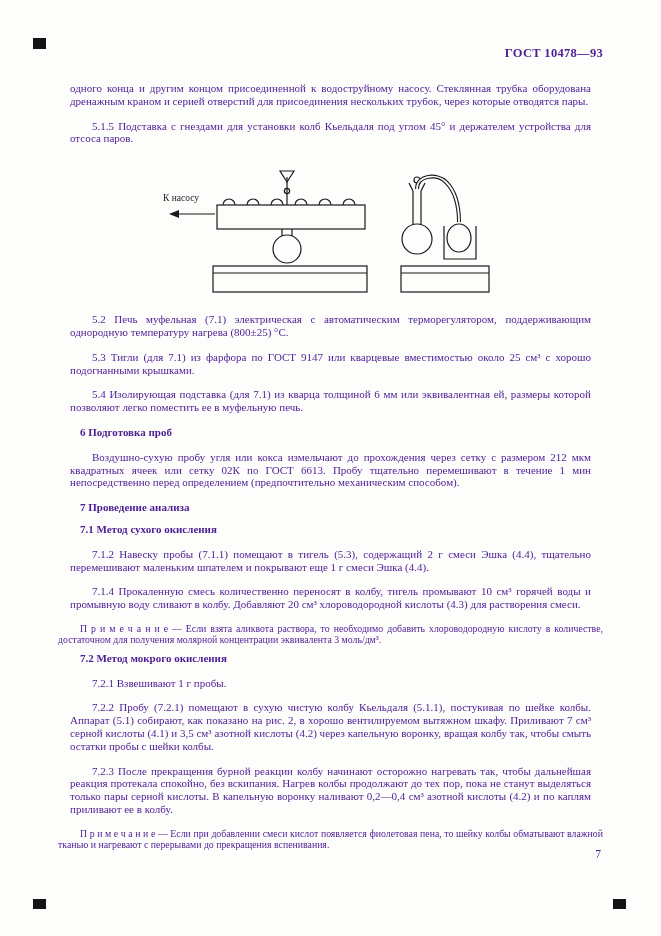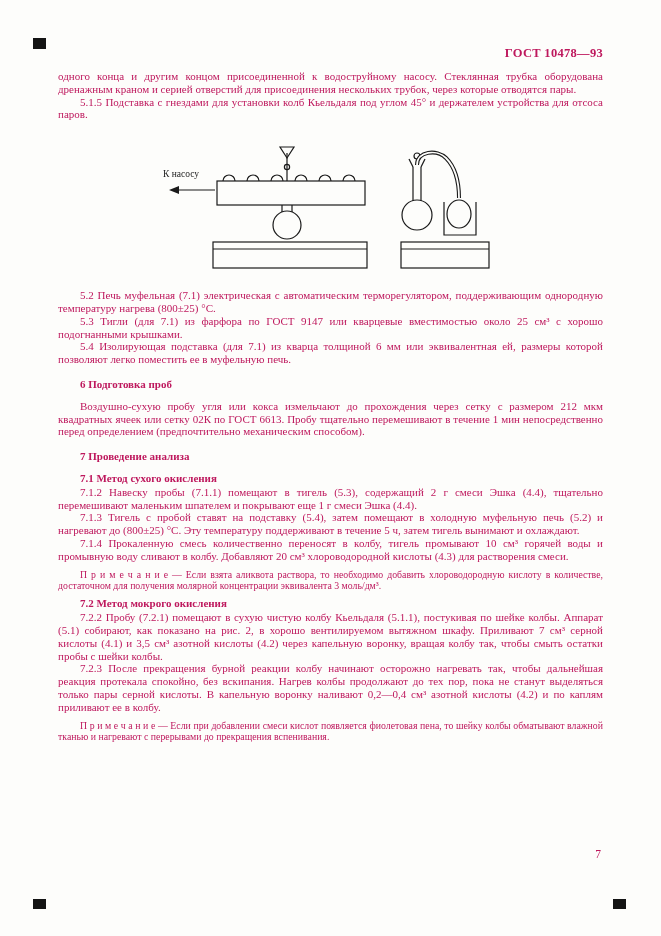--- a/index.html
+++ b/index.html
@@ -1,39 +1,39 @@
 <!DOCTYPE html>
 <html><head>
 <meta charset="utf-8">
 <style>
   html, body { margin:0; padding:0; background:#ffffff; }
   .page {
     position:relative;
     width:661px; height:936px;
     background:#fdfdfb;
     font-family:"Liberation Serif","DejaVu Serif",serif;
-    color:#be185d;
+    color:#4c1d95;
     overflow:hidden;
     box-sizing:border-box;
     text-decoration:underline;
   }
   .corner-mark { position:absolute; background:#141414; }
   .mark-tl { left:33px; top:38px; width:13px; height:11px; }
   .mark-bl { left:33px; top:899px; width:13px; height:10px; }
   .mark-br { left:613px; top:899px; width:13px; height:10px; }
 
   .doc-header {
     position:absolute; top:46px; right:58px;
     font-weight:bold; font-size:12.5px; letter-spacing:0.3px;
   }
 
   .content {
     position:absolute; left:58px; top:70px; width:545px;
   }
-  p { margin:0; }
+  p { margin:12px; }
   .body {
     font-size:11px; line-height:12.8px;
     text-align:justify; text-indent:22px;
   }
   .noindent { text-indent:0; }
   .heading {
     font-size:11px; line-height:12.8px; font-weight:bold;
     text-indent:22px; margin:12px 0 9px 0;
   }
   .subheading {
@@ -138,25 +138,25 @@
     <p class="body">5.2 Печь муфельная (7.1) электрическая с автоматическим терморегулятором, поддерживающим однородную температуру нагрева (800±25) °С.</p>
     <p class="body">5.3 Тигли (для 7.1) из фарфора по ГОСТ 9147 или кварцевые вместимостью около 25 см³ с хорошо подогнанными крышками.</p>
     <p class="body">5.4 Изолирующая подставка (для 7.1) из кварца толщиной 6 мм или эквивалентная ей, размеры которой позволяют легко поместить ее в муфельную печь.</p>
 
     <p class="heading">6 Подготовка проб</p>
     <p class="body">Воздушно-сухую пробу угля или кокса измельчают до прохождения через сетку с размером 212 мкм квадратных ячеек или сетку 02К по ГОСТ 6613. Пробу тщательно перемешивают в течение 1 мин непосредственно перед определением (предпочтительно механическим способом).</p>
 
     <p class="heading">7 Проведение анализа</p>
     <p class="subheading">7.1 Метод сухого окисления</p>
     <p class="body">7.1.2 Навеску пробы (7.1.1) помещают в тигель (5.3), содержащий 2 г смеси Эшка (4.4), тщательно перемешивают маленьким шпателем и покрывают еще 1 г смеси Эшка (4.4).</p>
-    <p class="body">7.1.3 Тигель с пробой ставят на подставку (5.4), затем помещают в холодную муфельную печь (5.2) и нагревают до (800±25) °С. Эту температуру поддерживают в течение 5 ч, затем тигель вынимают и охлаждают.</p>
     <p class="body">7.1.4 Прокаленную смесь количественно переносят в колбу, тигель промывают 10 см³ горячей воды и промывную воду сливают в колбу. Добавляют 20 см³ хлороводородной кислоты (4.3) для растворения смеси.</p>
     <p class="note">П р и м е ч а н и е — Если взята аликвота раствора, то необходимо добавить хлороводородную кислоту в количестве, достаточном для получения молярной концентрации эквивалента 3 моль/дм³.</p>
 
     <p class="subheading">7.2 Метод мокрого окисления</p>
+    <p class="body">7.2.1 Взвешивают 1 г пробы.</p>
     <p class="body">7.2.2 Пробу (7.2.1) помещают в сухую чистую колбу Кьельдаля (5.1.1), постукивая по шейке колбы. Аппарат (5.1) собирают, как показано на рис. 2, в хорошо вентилируемом вытяжном шкафу. Приливают 7 см³ серной кислоты (4.1) и 3,5 см³ азотной кислоты (4.2) через капельную воронку, вращая колбу так, чтобы смыть остатки пробы с шейки колбы.</p>
     <p class="body">7.2.3 После прекращения бурной реакции колбу начинают осторожно нагревать так, чтобы дальнейшая реакция протекала спокойно, без вскипания. Нагрев колбы продолжают до тех пор, пока не станут выделяться только пары серной кислоты. В капельную воронку наливают 0,2—0,4 см³ азотной кислоты (4.2) и по каплям приливают ее в колбу.</p>
     <p class="note">П р и м е ч а н и е — Если при добавлении смеси кислот появляется фиолетовая пена, то шейку колбы обматывают влажной тканью и нагревают с перерывами до прекращения вспенивания.</p>
 
   </div>
 
   <div class="page-number">7</div>
 
 </div>
 

